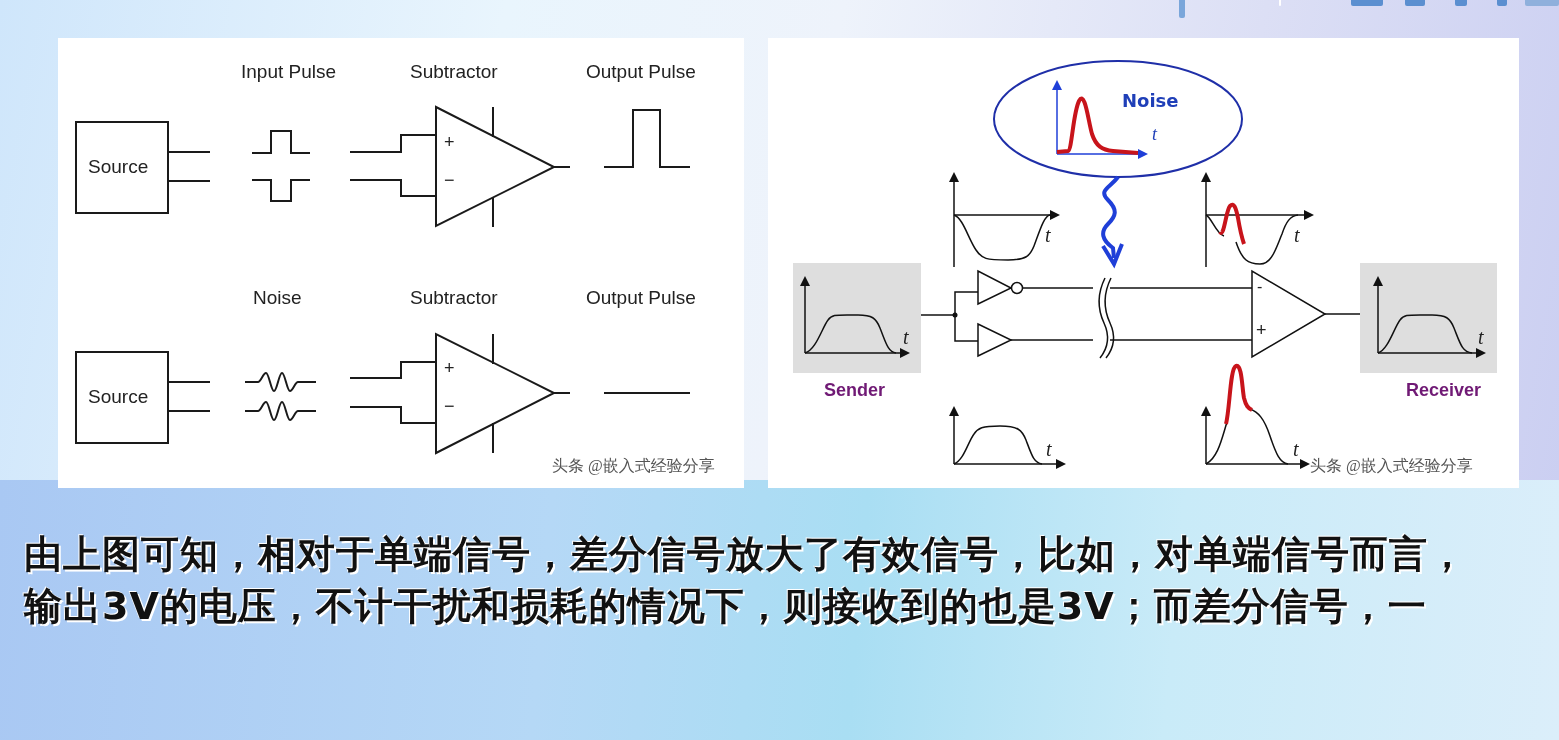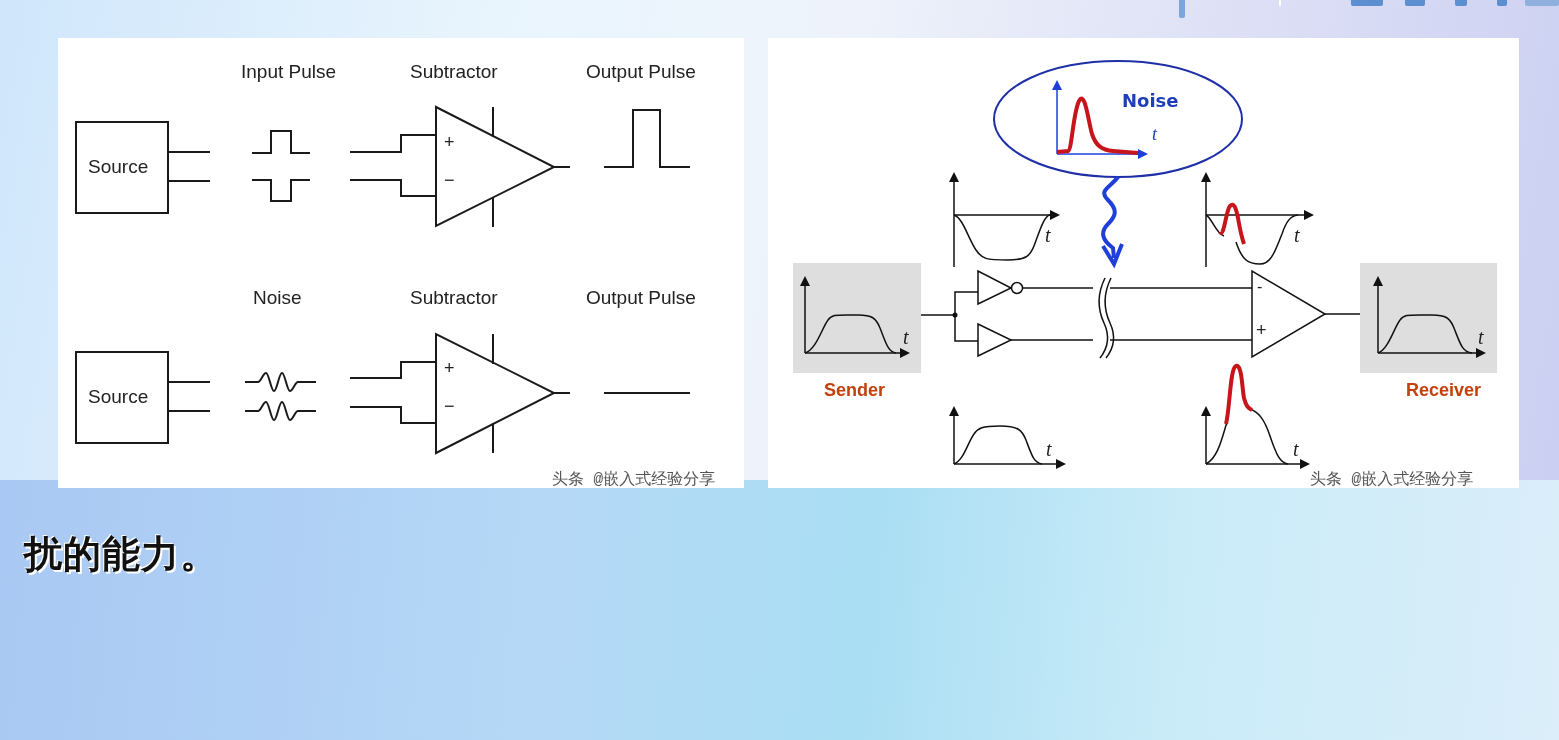--- a/index.html
+++ b/index.html
@@ -18,26 +18,26 @@
   .panel {
     position: absolute; background: #ffffff;
   }
   #panel-left { left: 58px; top: 38px; width: 686px; height: 450px; }
   #panel-right { left: 768px; top: 38px; width: 751px; height: 450px; }
   .panel svg { position: absolute; left: 0; top: 0; }
   .lbl {
     position: absolute; font-family: "Liberation Sans", sans-serif; font-size: 19px; color: #222;
     white-space: nowrap;
   }
-  .lbl-bold { font-weight: bold; font-size: 18px; color: #c2410c; }
+  .lbl-bold { font-weight: bold; font-size: 18px; color: #701a75; }
   .noise-lbl { font-weight: bold; font-size: 18px; color: #1f3fb8; }
   .t-lbl { font-family: "Liberation Serif", serif; font-style: italic; font-size: 20px; color: #222; }
   .watermark {
     position: absolute; font-size: 16px; color: #555; white-space: nowrap;
-    font-family: Liberation Mono, monospace; letter-spacing: 0px; margin-top: 13px;
+    font-family: Liberation Serif, serif; letter-spacing: 0px;
   }
   .caption {
     position: absolute; left: 24px; top: 528px; width: 1530px;
     font-family: "DejaVu Sans", sans-serif; font-weight: bold; font-size: 38px;
     line-height: 52px; color: #111;
     text-shadow: 2px 2px 0 #ffffff, -1px -1px 0 #ffffff;
     letter-spacing: 1px;
   }
   .caption .line { display: block; white-space: nowrap; }
 </style>
@@ -203,14 +203,15 @@
   <div class="lbl" style="left:489px;top:240px;font-size:16px;">-</div>
   <div class="lbl" style="left:488px;top:282px;font-size:18px;">+</div>
 
   <div class="lbl lbl-bold" style="left:56px;top:342px;">Sender</div>
   <div class="lbl lbl-bold" style="left:610px;top:342px;margin-left:28px;">Receiver</div>
 
   <div class="watermark" style="left:542px;top:418px;">头条 @嵌入式经验分享</div>
 </div>
 
 <div class="caption">
-  <span class="line">扰的能力。</span>
+  <span class="line">由上图可知，相对于单端信号，差分信号放大了有效信号，比如，对单端信号而言，</span>
+  <span class="line">输出3V的电压，不计干扰和损耗的情况下，则接收到的也是3V；而差分信号，一</span>
 </div>
 
 </body></html>

